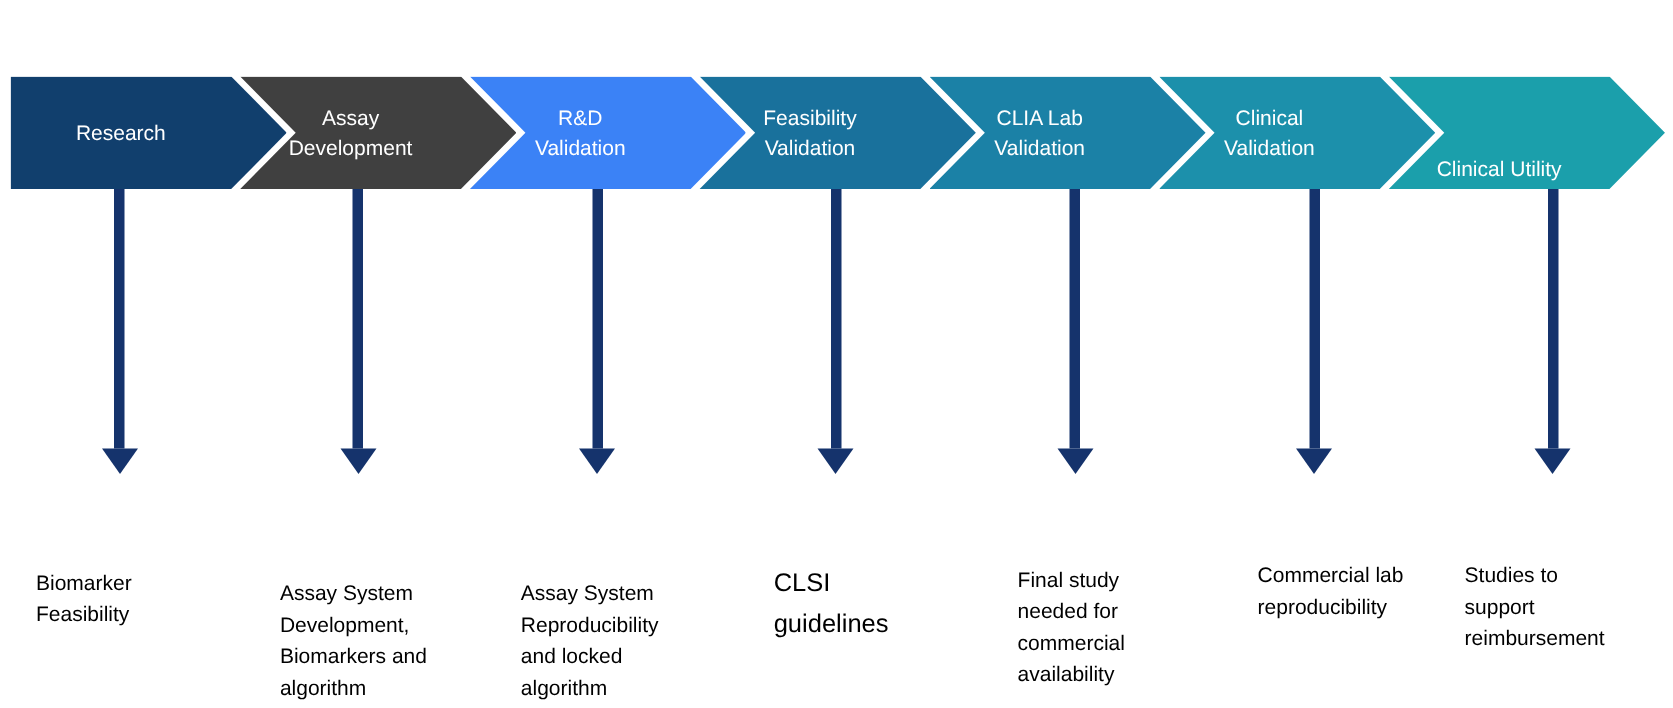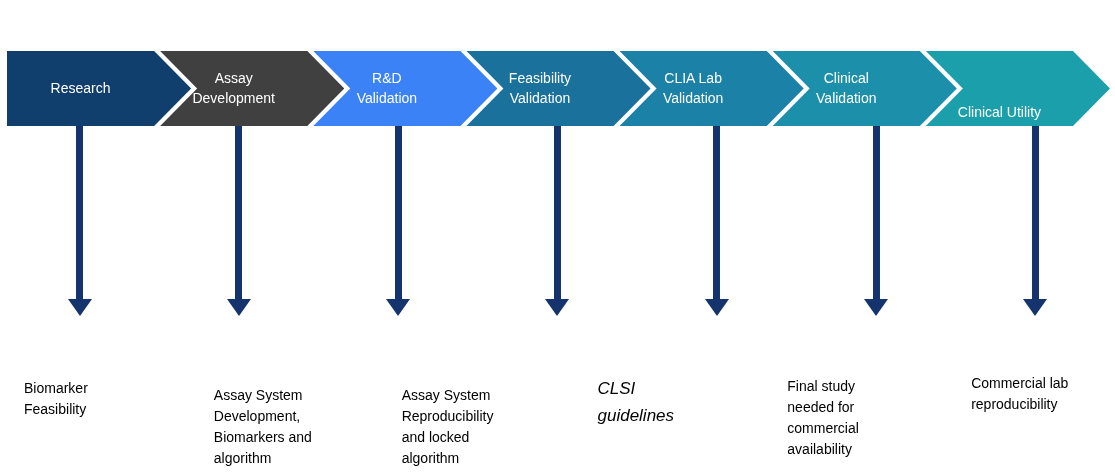--- a/index.html
+++ b/index.html
@@ -184,28 +184,33 @@
 Biomarkers and
 algorithm</div>
     </div>
     <div class="label-col">
       <div class="stage-desc" style="color: rgb(0, 0, 0);">Assay System
 Reproducibility
 and locked
 algorithm</div>
     </div>
     <div class="label-col">
-      <div class="stage-desc" style="color: rgb(0, 0, 0); font-style: italic;">CLSI
+      <div class="stage-desc" style="color: rgb(0, 0, 0);">CLSI
 guidelines</div>
     </div>
     <div class="label-col">
       <div class="stage-desc" style="color: rgb(0, 0, 0);">Final study
 needed for
 commercial
 availability</div>
     </div>
     <div class="label-col">
       <div class="stage-desc" style="color: rgb(0, 0, 0);">Commercial lab
 reproducibility</div>
     </div>
+    <div class="label-col">
+      <div class="stage-desc" style="color: rgb(0, 0, 0);">Studies to
+support
+reimbursement</div>
+    </div>
   </div>
 
 </div>
 
 </body></html>

